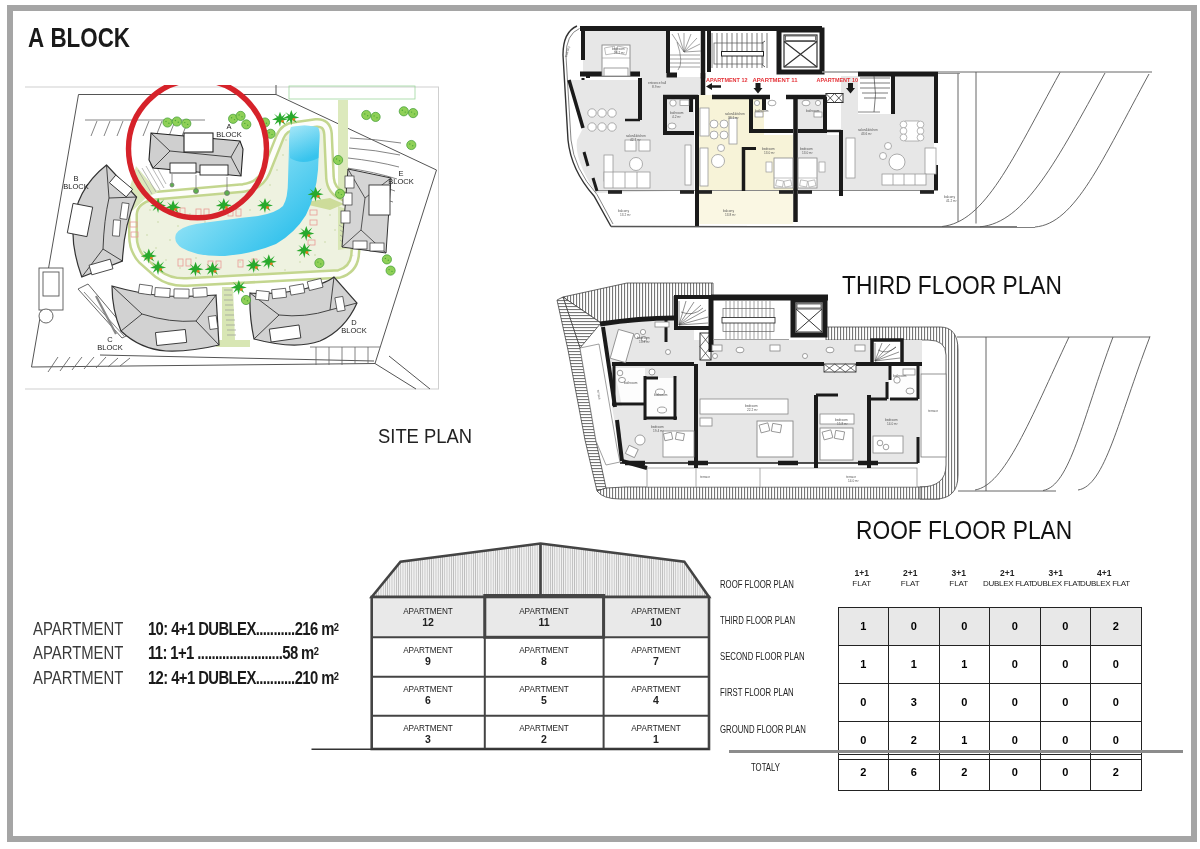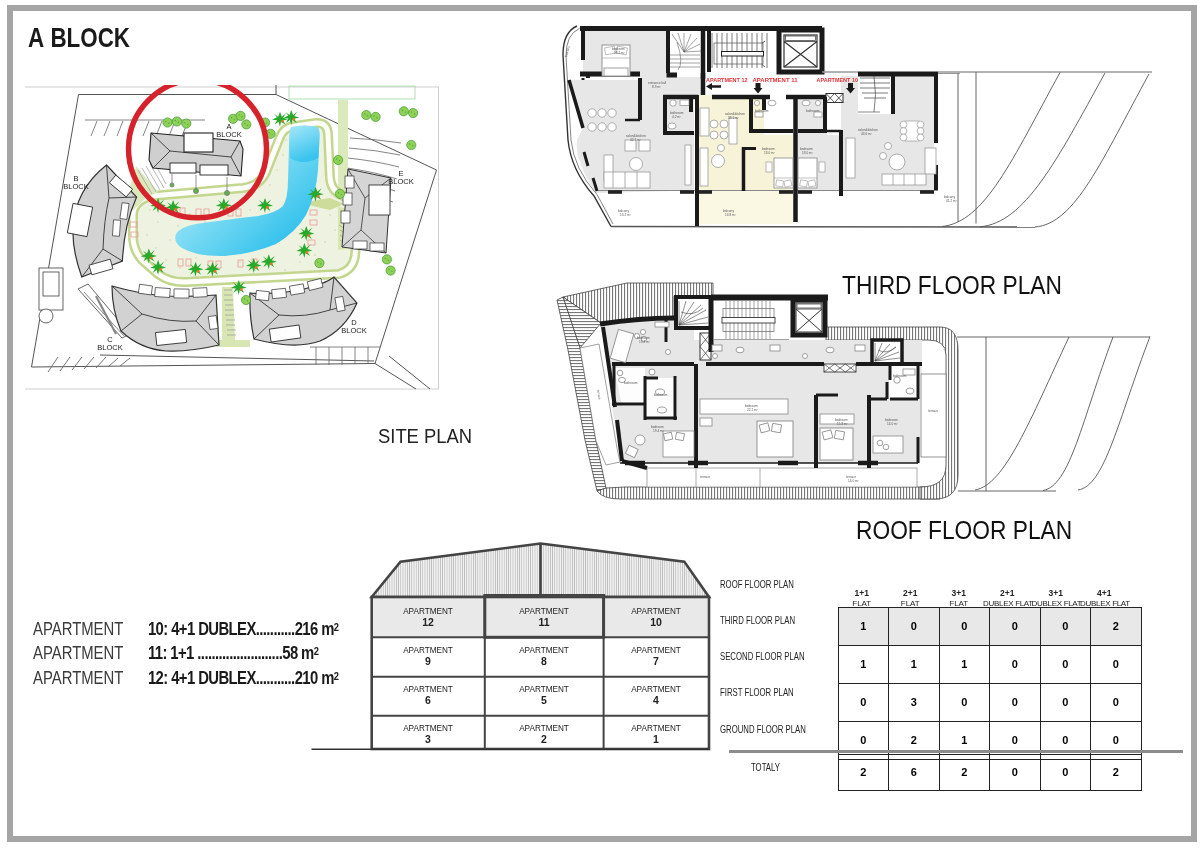--- a/index.html
+++ b/index.html
@@ -822,21 +822,21 @@
 
 <div id="flattable" class="abs" style="left:700px;top:540px;width:500px;height:309px;font-family:'Liberation Sans',sans-serif;">
 
   <div class="abs" style="left:20px;top:38px;font-size:10.5px;color:#222;transform:scaleX(0.74);transform-origin:0 0;white-space:nowrap;">ROOF FLOOR PLAN</div>
   <div class="abs" style="left:20px;top:74px;font-size:10.5px;color:#222;transform:scaleX(0.74);transform-origin:0 0;white-space:nowrap;">THIRD FLOOR PLAN</div>
   <div class="abs" style="left:20px;top:110px;font-size:10.5px;color:#222;transform:scaleX(0.74);transform-origin:0 0;white-space:nowrap;">SECOND FLOOR PLAN</div>
   <div class="abs" style="left:20px;top:146px;font-size:10.5px;color:#222;transform:scaleX(0.74);transform-origin:0 0;white-space:nowrap;">FIRST FLOOR PLAN</div>
   <div class="abs" style="left:20px;top:183px;font-size:10.5px;color:#222;transform:scaleX(0.74);transform-origin:0 0;white-space:nowrap;">GROUND FLOOR PLAN</div>
   <div class="abs" style="left:51px;top:221px;font-size:10.5px;color:#222;transform:scaleX(0.74);transform-origin:0 0;white-space:nowrap;">TOTALY</div>
 
-  <div class="abs" style="left:137.5px;top:48px;width:291px;">
+  <div class="abs" style="left:137.5px;top:28px;width:291px;">
     <div style="display:flex;text-align:center;">
       <div style="width:48.5px;font-size:8.5px;font-weight:bold;color:#222;">1+1<br><span style="font-weight:normal;font-size:8px;">FLAT</span></div>
       <div style="width:48.5px;font-size:8.5px;font-weight:bold;color:#222;">2+1<br><span style="font-weight:normal;font-size:8px;">FLAT</span></div>
       <div style="width:48.5px;font-size:8.5px;font-weight:bold;color:#222;">3+1<br><span style="font-weight:normal;font-size:8px;">FLAT</span></div>
       <div style="width:48.5px;font-size:8.5px;font-weight:bold;color:#222;">2+1<br><span style="font-weight:normal;font-size:8px;letter-spacing:-0.3px;white-space:nowrap;">DUBLEX FLAT</span></div>
       <div style="width:48.5px;font-size:8.5px;font-weight:bold;color:#222;">3+1<br><span style="font-weight:normal;font-size:8px;letter-spacing:-0.3px;white-space:nowrap;">DUBLEX FLAT</span></div>
       <div style="width:48.5px;font-size:8.5px;font-weight:bold;color:#222;">4+1<br><span style="font-weight:normal;font-size:8px;letter-spacing:-0.3px;white-space:nowrap;">DUBLEX FLAT</span></div>
     </div>
   </div>
 

